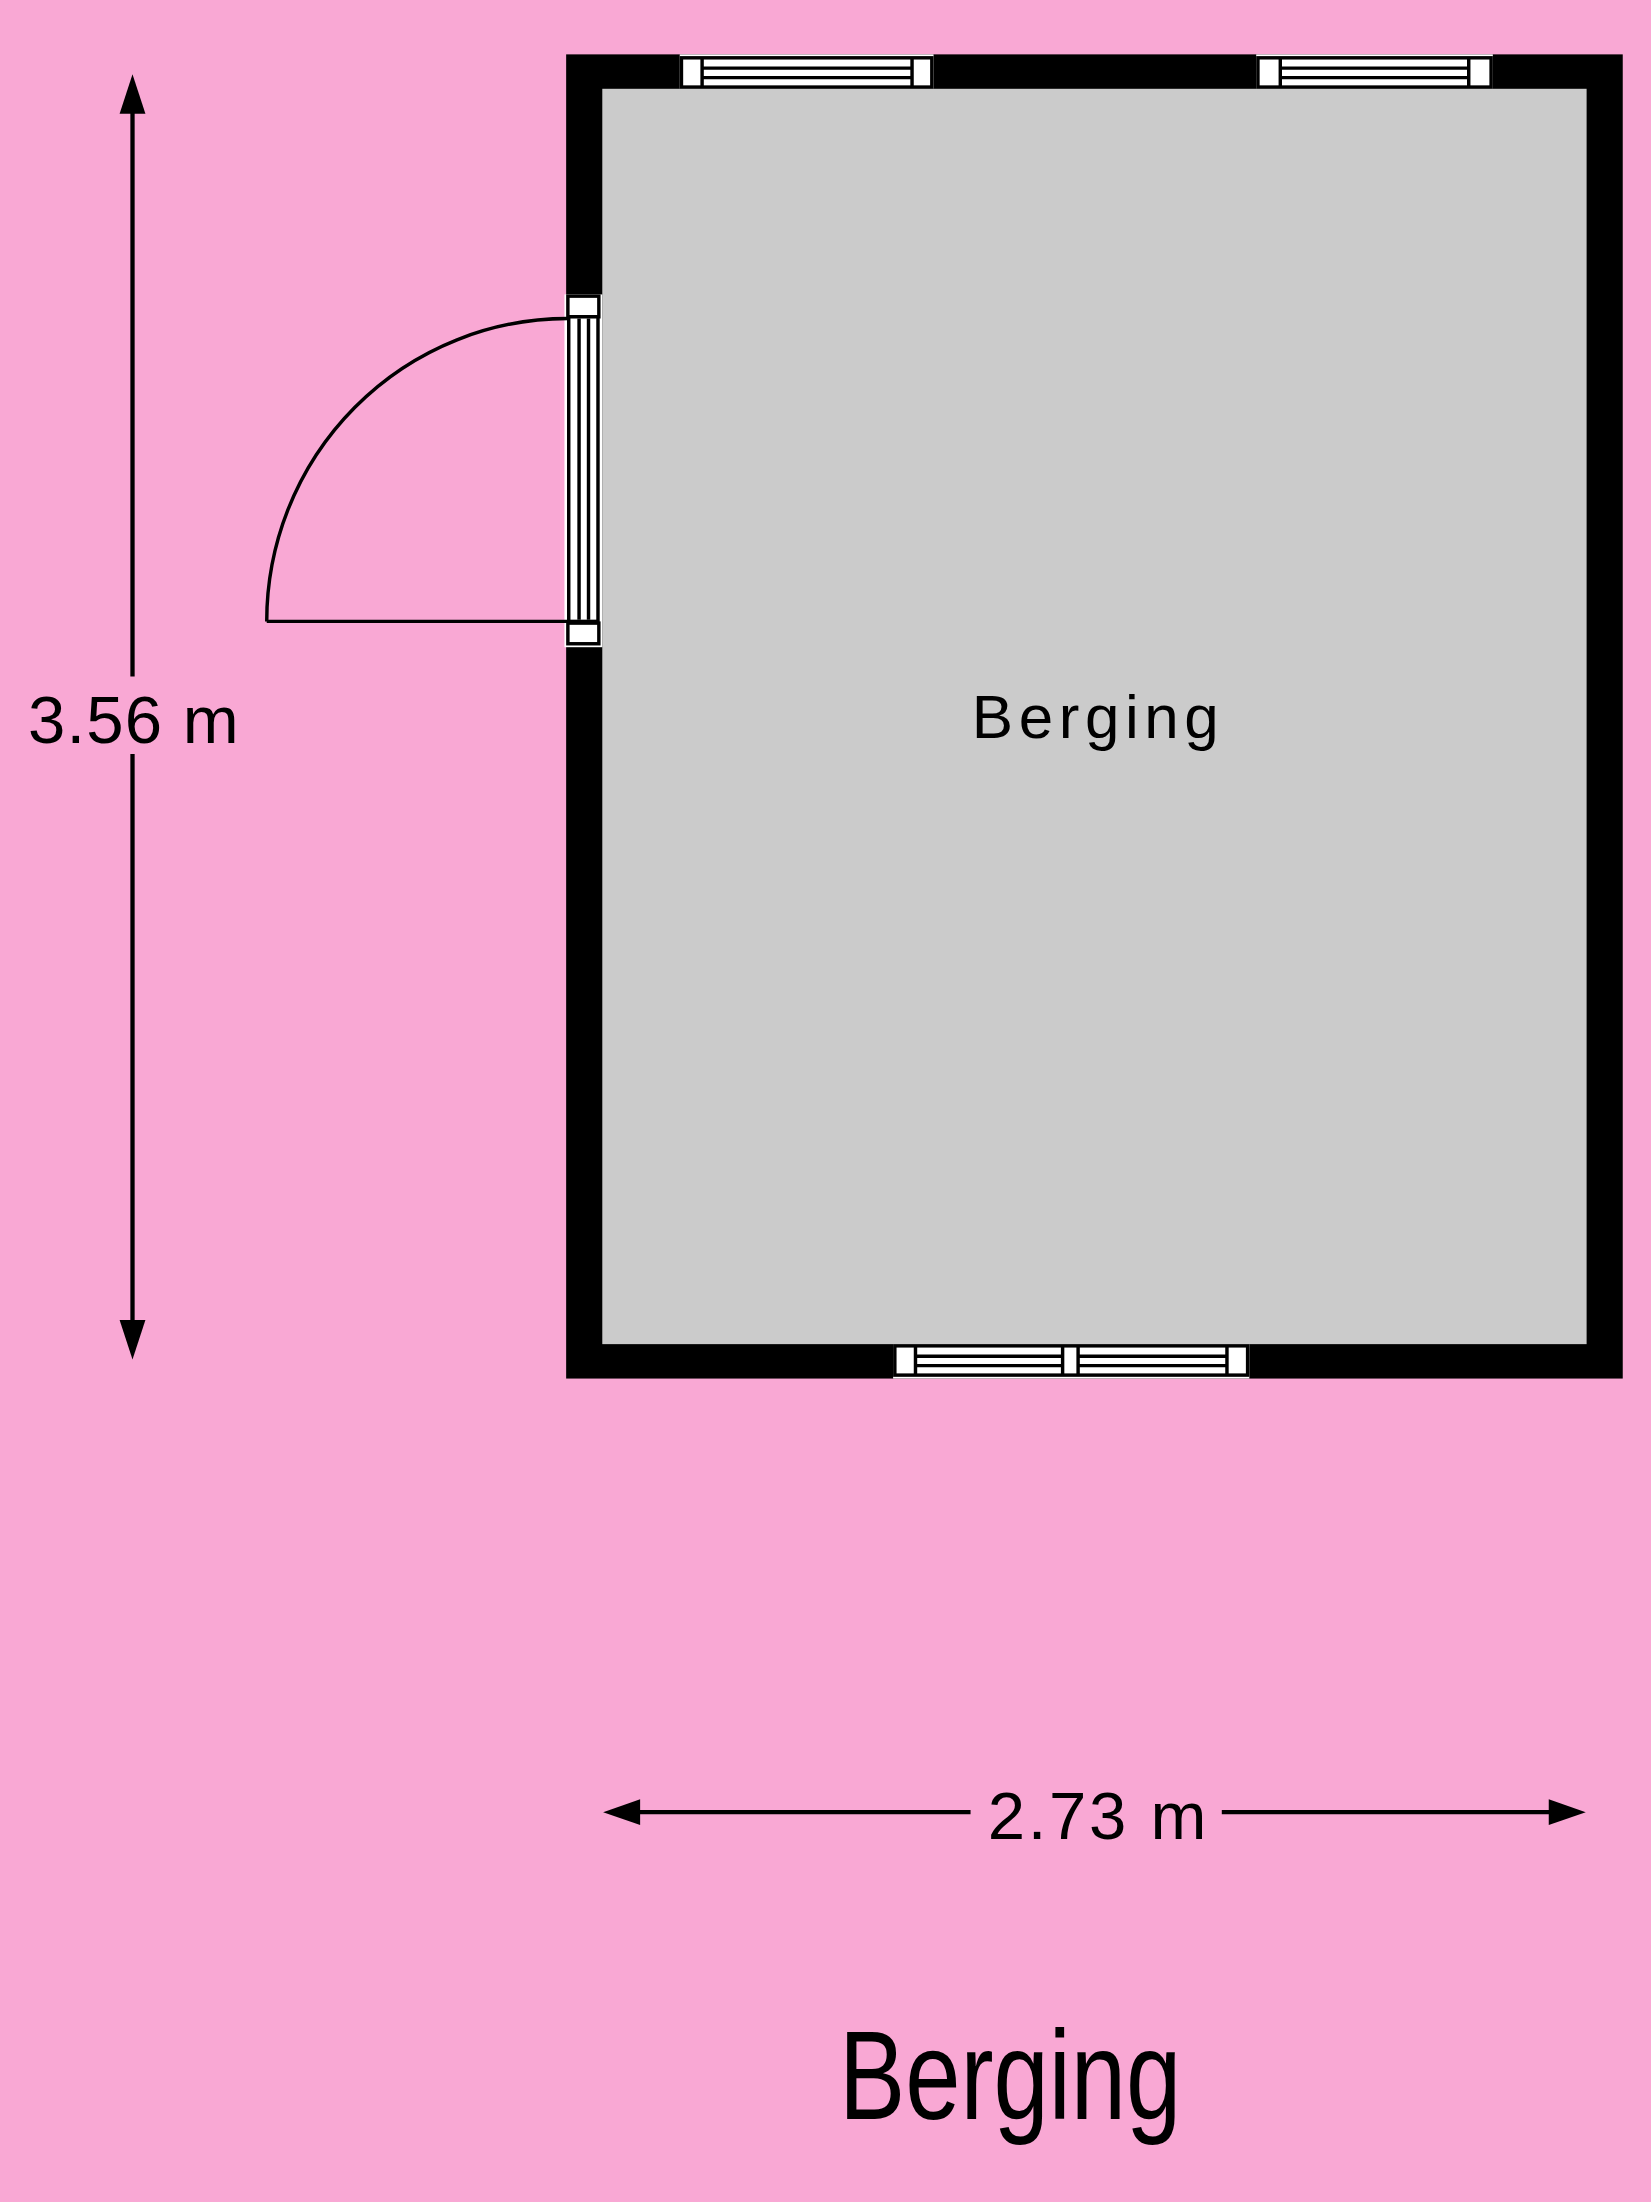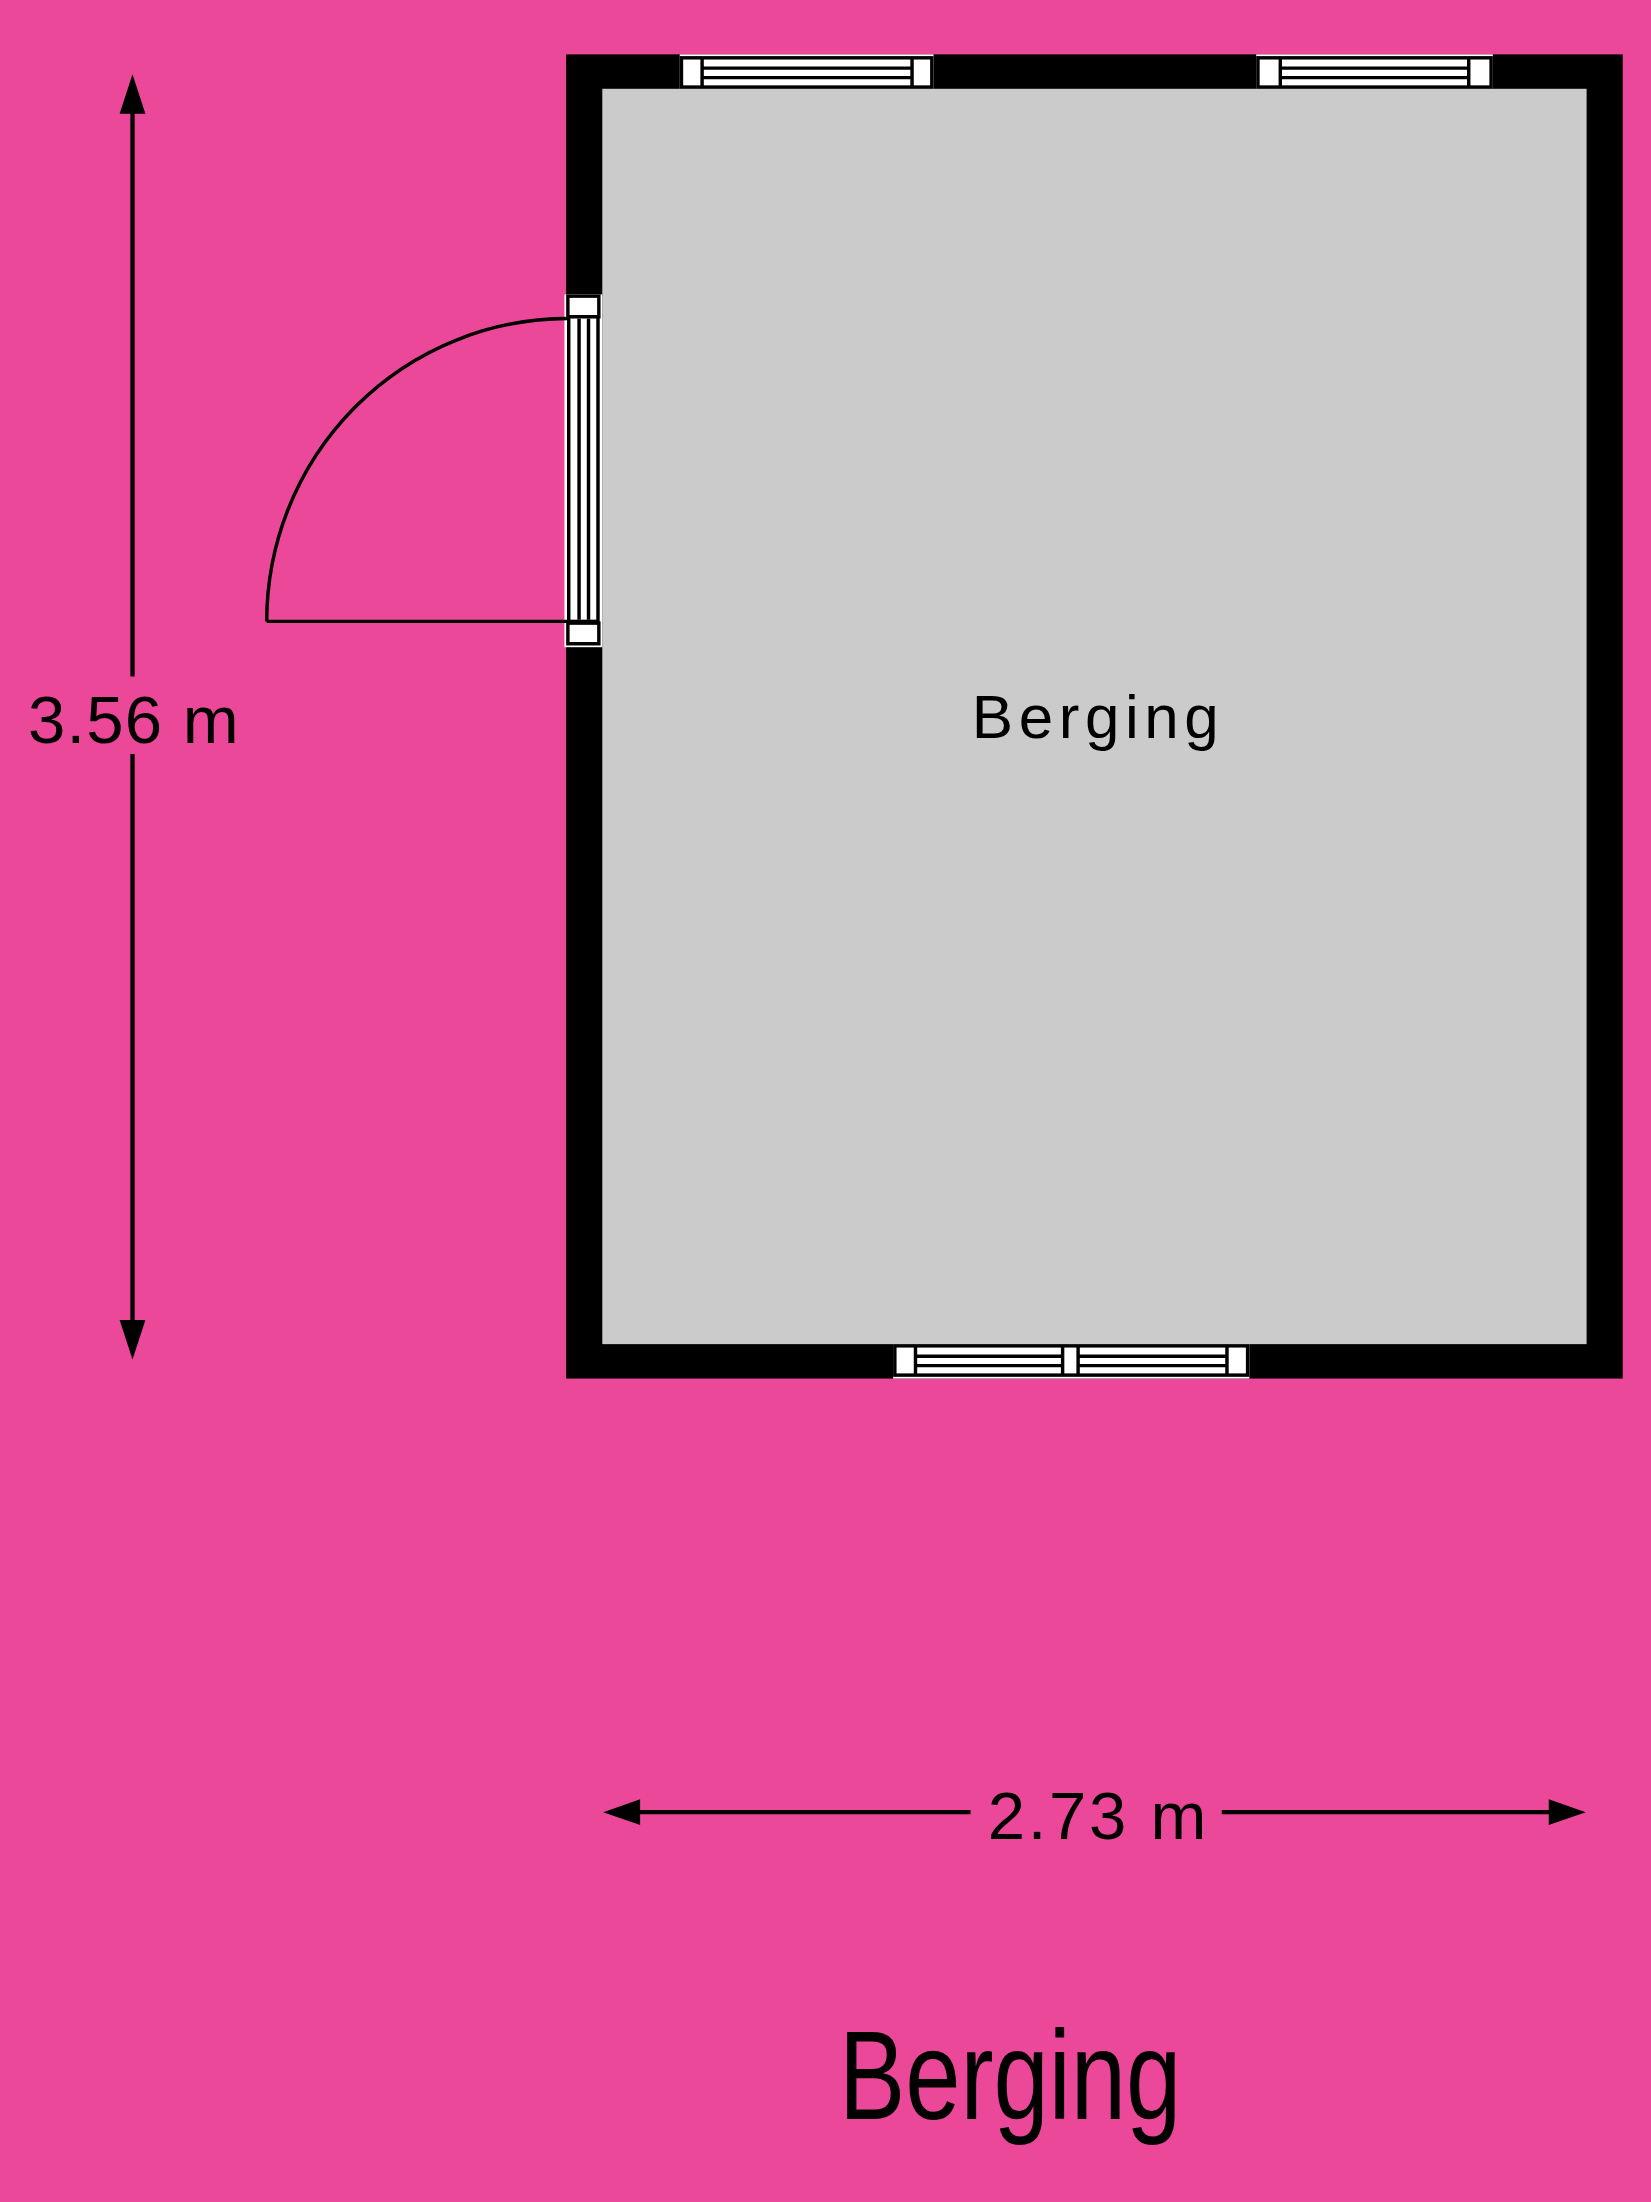--- a/index.html
+++ b/index.html
@@ -4,21 +4,21 @@
 <style>
   html, body {
     margin: 0;
     padding: 0;
     background: #ffffff;
   }
   #page {
     position: relative;
     width: 1652px;
     height: 2203px;
-    background: #ec4899;
+    background: #f9a8d4;
     overflow: hidden;
   }
   svg {
     display: block;
     width: 1652px;
     height: 2203px;
   }
   text {
     font-family: "Liberation Sans", sans-serif;
     fill: #000000;

